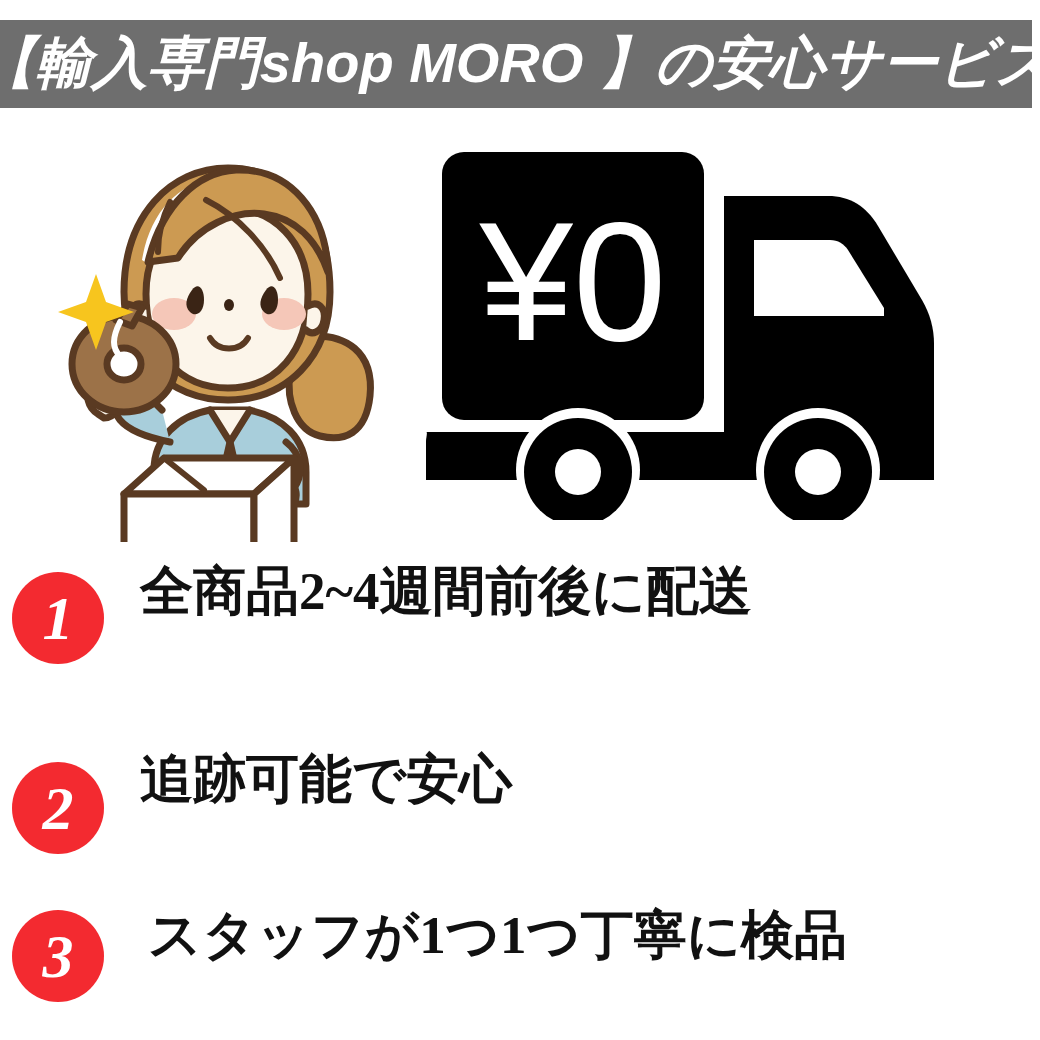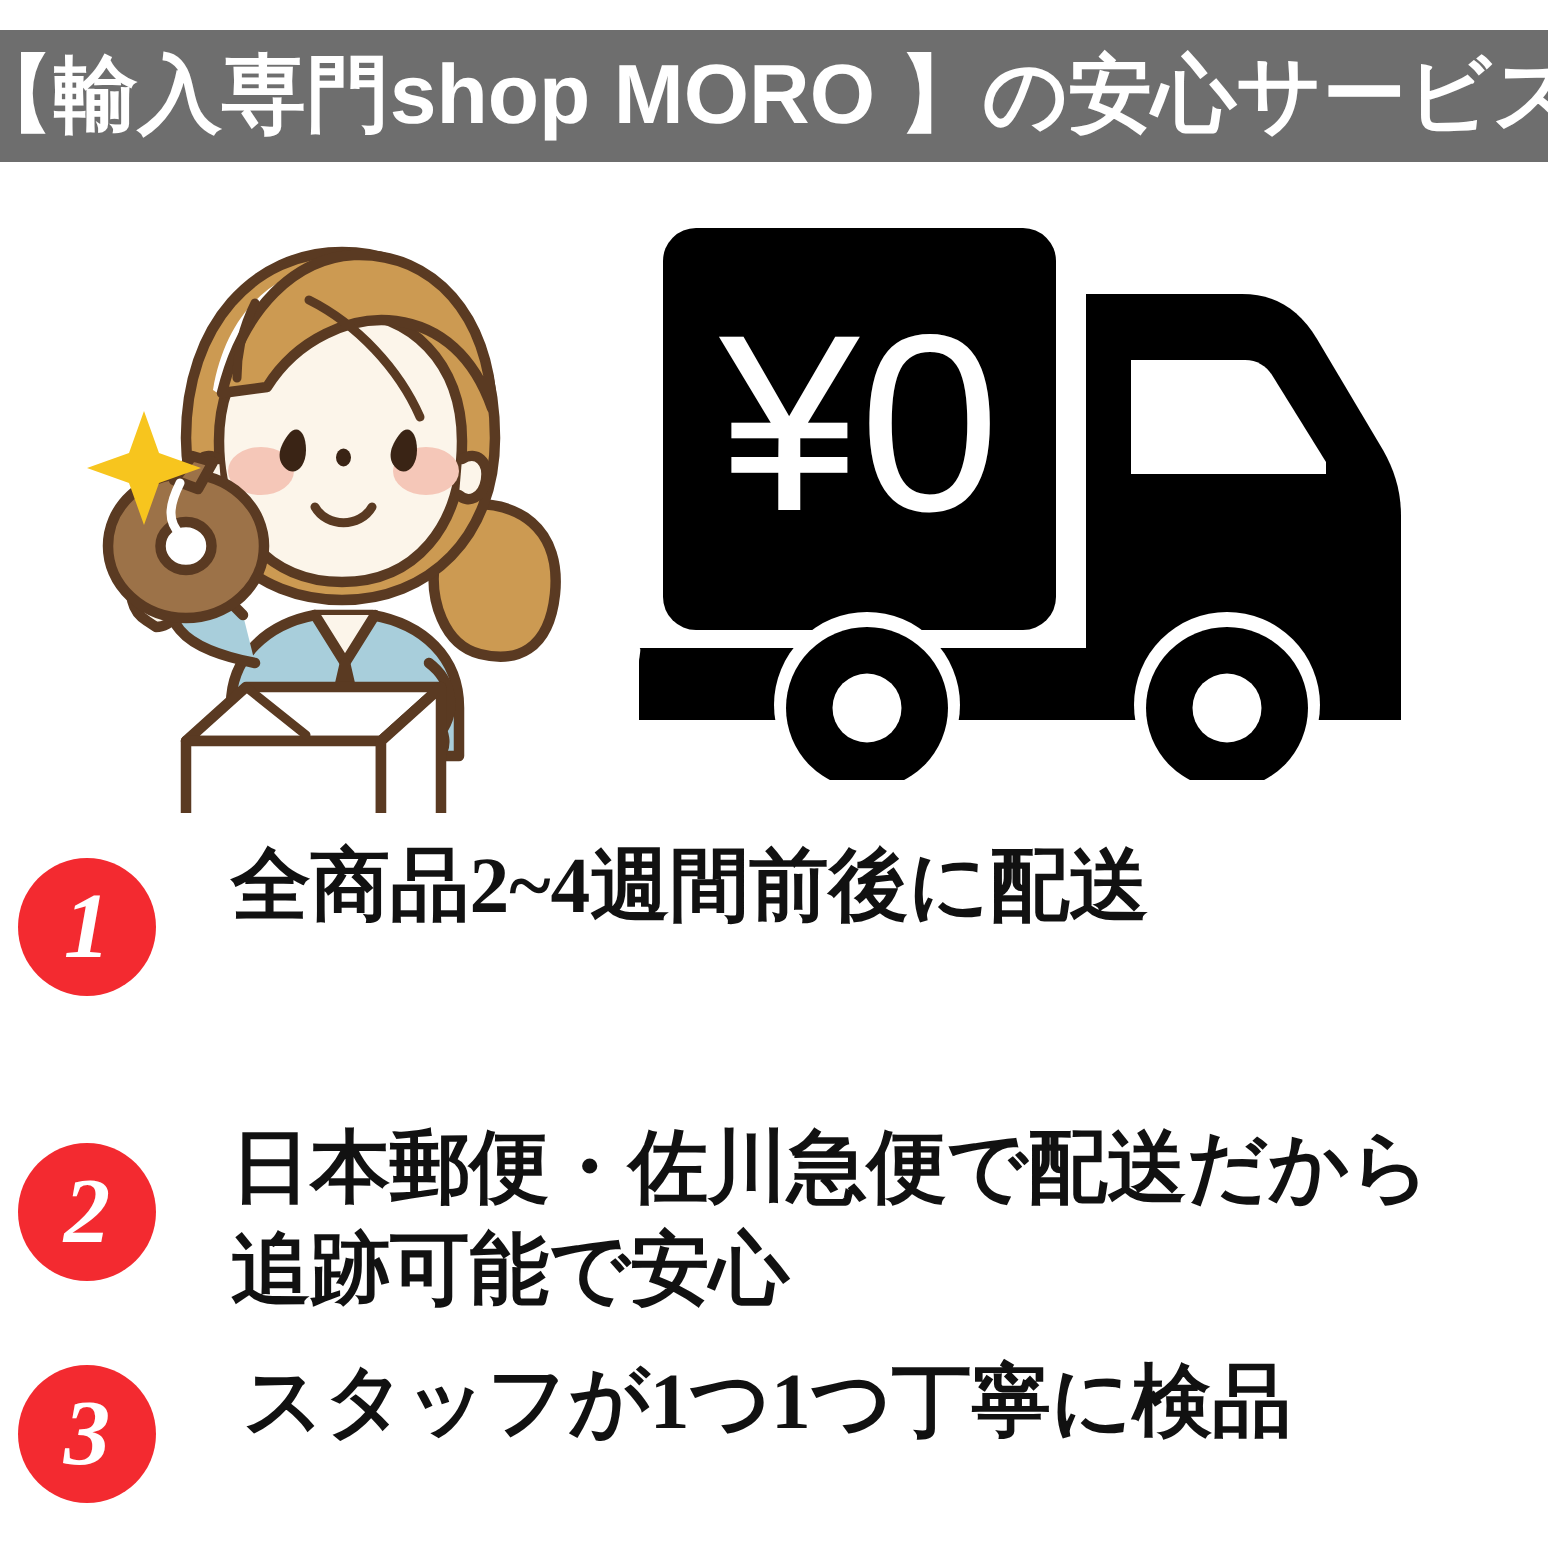--- a/index.html
+++ b/index.html
@@ -26,20 +26,21 @@
     position: absolute;
     left: 0;
     top: 20px;
     width: 1032px;
     height: 88px;
     background: #6e6e6e;
     display: flex;
     align-items: center;
     justify-content: center;
     box-sizing: border-box;
+    font-style: italic;
   }
   .header-title {
     color: #ffffff;
     font-family: "Liberation Sans", "DejaVu Sans", sans-serif;
     font-weight: bold;
     font-size: 56px;
     line-height: 1;
     letter-spacing: 0px;
     white-space: nowrap;
     transform: translateY(-1px);
@@ -107,21 +108,21 @@
     font-size: 53px;
     line-height: 1.28;
     letter-spacing: 0px;
     white-space: nowrap;
   }
   .item-1 .item-text { top: 6px; }
   .item-2 .item-text { top: 4px; left: 140px; }
   .item-3 .item-text { top: 0px; left: 148px; text-align: center; }
 
   .line-indent { padding-left: 30px; display: block; }
-  .line-plain { display: block; margin-left: 14px; }
+  .line-plain { display: block; }
 </style>
 </head>
 <body>
 
 <div class="page">
 
   <div class="header-banner">
     <div class="header-title">【輸入専門shop MORO 】の安心サービス</div>
   </div>
 
@@ -214,21 +215,20 @@
     <div class="service-item item-1">
       <div class="badge">1</div>
       <div class="item-text">
         <span class="line-plain">全商品2~4週間前後に配送</span>
       </div>
     </div>
 
     <div class="service-item item-2">
       <div class="badge">2</div>
       <div class="item-text">
-        <span class="line-plain">日本郵便・佐川急便で配送だから</span>
         <span class="line-plain">追跡可能で安心</span>
       </div>
     </div>
 
     <div class="service-item item-3">
       <div class="badge">3</div>
       <div class="item-text">
         <span class="line-plain">スタッフが1つ1つ丁寧に検品</span>
       </div>
     </div>

